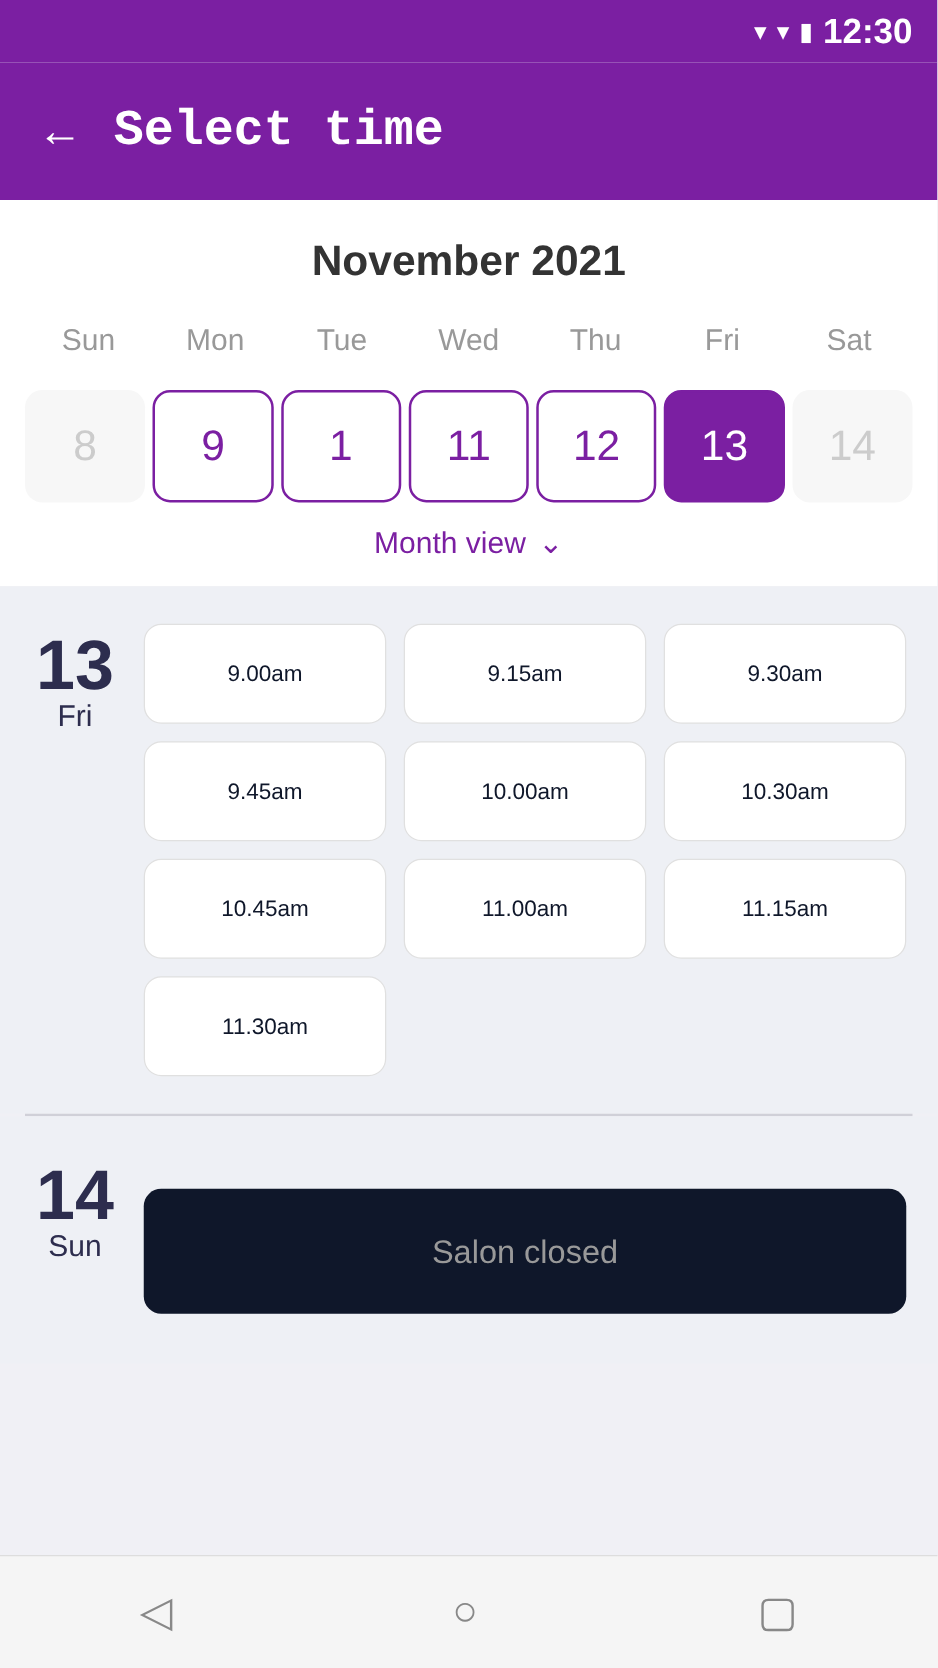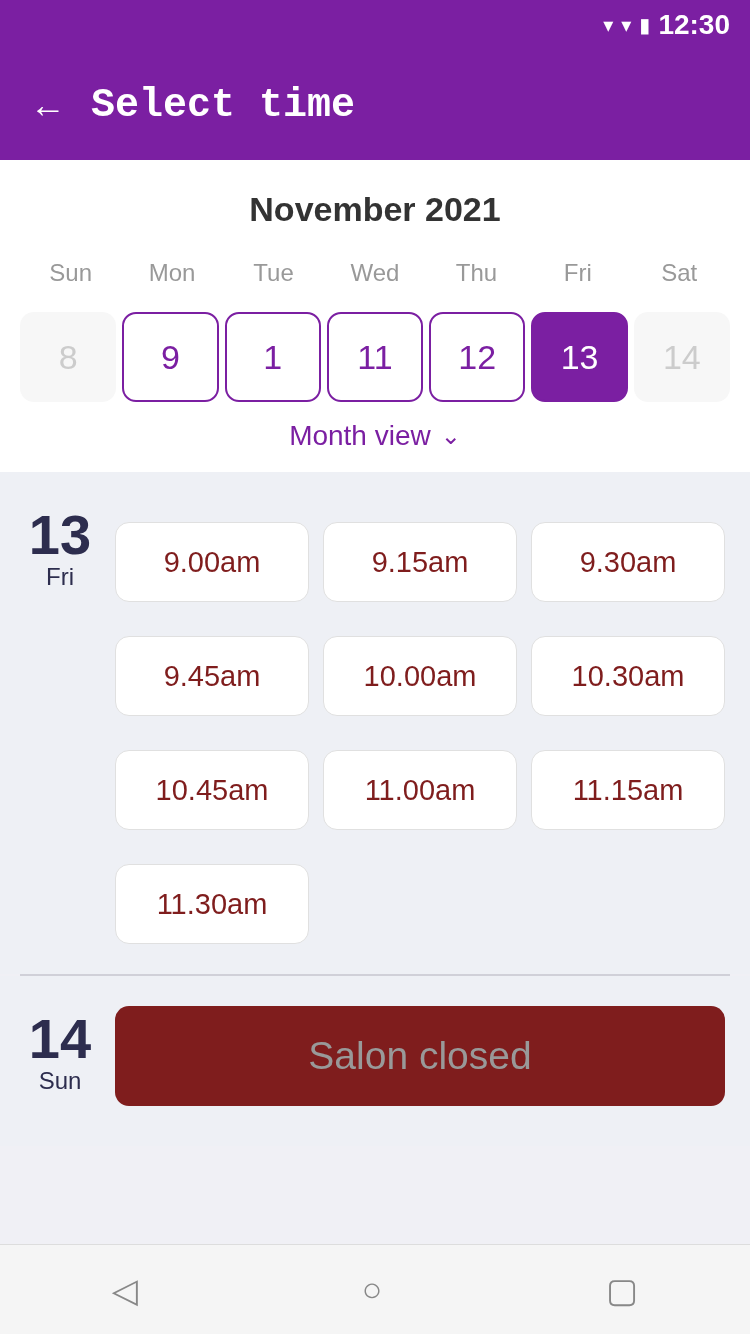--- a/index.html
+++ b/index.html
@@ -119,21 +119,21 @@
     
     .month-view-toggle {
       display: flex;
       align-items: center;
       justify-content: center;
       padding: 18px 0 20px;
       gap: 10px;
       cursor: pointer;
     }
     .month-view-label {
-      font-size: 28px;
+      font-size: 24px;
       color: #7b1fa2;
     }
     .chevron-down {
       color: #7b1fa2;
       font-size: 24px;
     }
 
     
     .time-section {
       background: #eef0f5;
@@ -165,25 +165,24 @@
       grid-template-columns: repeat(3, 1fr);
       gap: 14px;
     }
     .time-slot {
       background: white;
       border-radius: 14px;
       height: 80px;
       display: flex;
       align-items: center;
       justify-content: center;
-      font-size: 29px;
-      color: #7f1d1d;
+      font-size: 18px;
+      color: #0f172a;
       cursor: pointer;
       border: 1.5px solid #e0e0e0;
-      margin-top: 20px;
     }
 
     
     .section-divider {
       height: 2px;
       background: #d0d0d8;
       margin: 0 20px;
     }
 
     
@@ -196,28 +195,29 @@
     }
     .closed-badge {
       display: flex;
       flex-direction: column;
       align-items: center;
       min-width: 70px;
       padding-top: 5px;
     }
     .closed-box {
       flex: 1;
-      background: #7f1d1d;
+      background: #0f172a;
       border-radius: 14px;
       height: 100px;
       display: flex;
       align-items: center;
       justify-content: center;
-      font-size: 39px;
+      font-size: 26px;
       color: #999;
+      margin-top: 28px;
     }
 
     
     .bottom-nav {
       position: fixed;
       bottom: 0;
       width: 750px;
       height: 90px;
       background: #f5f5f5;
       display: flex;

